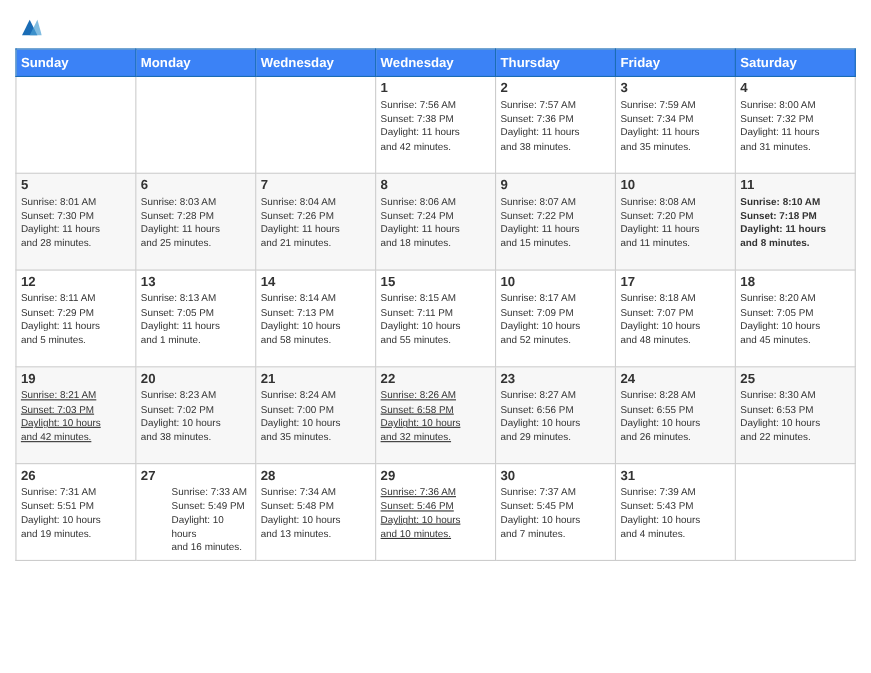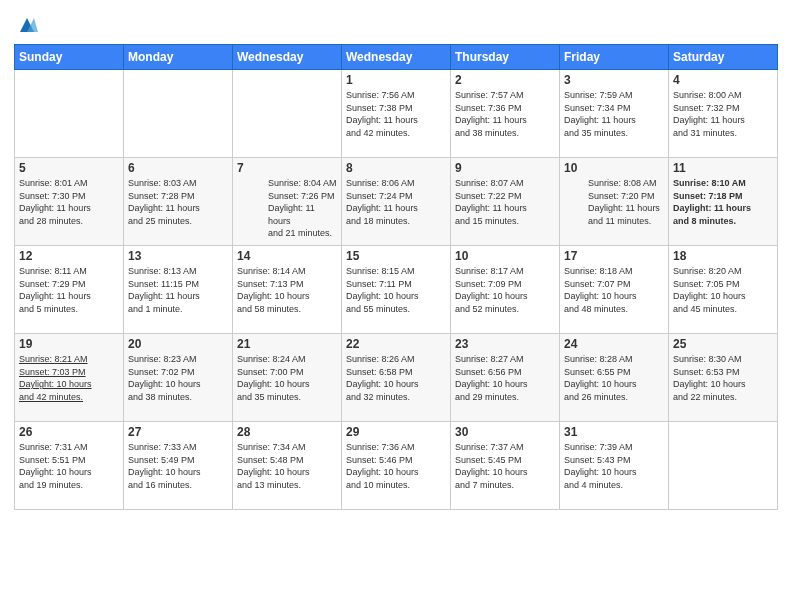--- a/index.html
+++ b/index.html
@@ -176,42 +176,42 @@
           </td>
           <td>
             <span class="day-number">6</span>
             <div class="day-info" style="white-space: pre-line;">Sunrise: 8:03 AM
 Sunset: 7:28 PM
 Daylight: 11 hours
 and 25 minutes.</div>
           </td>
           <td>
             <span class="day-number">7</span>
-            <div class="day-info" style="white-space: pre-line; margin-left: 31px;">Sunrise: 8:04 AM
+            <div class="day-info" style="white-space: pre-line;">Sunrise: 8:04 AM
 Sunset: 7:26 PM
 Daylight: 11 hours
 and 21 minutes.</div>
           </td>
           <td>
             <span class="day-number">8</span>
             <div class="day-info" style="white-space: pre-line;">Sunrise: 8:06 AM
 Sunset: 7:24 PM
 Daylight: 11 hours
 and 18 minutes.</div>
           </td>
           <td>
             <span class="day-number">9</span>
             <div class="day-info" style="white-space: pre-line;">Sunrise: 8:07 AM
 Sunset: 7:22 PM
 Daylight: 11 hours
 and 15 minutes.</div>
           </td>
           <td>
             <span class="day-number">10</span>
-            <div class="day-info" style="white-space: pre-line; margin-left: 24px;">Sunrise: 8:08 AM
+            <div class="day-info" style="white-space: pre-line;">Sunrise: 8:08 AM
 Sunset: 7:20 PM
 Daylight: 11 hours
 and 11 minutes.</div>
           </td>
           <td>
             <span class="day-number">11</span>
             <div class="day-info" style="white-space: pre-line; font-weight: bold;">Sunrise: 8:10 AM
 Sunset: 7:18 PM
 Daylight: 11 hours
 and 8 minutes.</div>
@@ -221,21 +221,21 @@
           <td>
             <span class="day-number">12</span>
             <div class="day-info" style="white-space: pre-line;">Sunrise: 8:11 AM
 Sunset: 7:29 PM
 Daylight: 11 hours
 and 5 minutes.</div>
           </td>
           <td>
             <span class="day-number">13</span>
             <div class="day-info" style="white-space: pre-line;">Sunrise: 8:13 AM
-Sunset: 11:15 PM
+Sunset: 7:05 PM
 Daylight: 11 hours
 and 1 minute.</div>
           </td>
           <td>
             <span class="day-number">14</span>
             <div class="day-info" style="white-space: pre-line;">Sunrise: 8:14 AM
 Sunset: 7:13 PM
 Daylight: 10 hours
 and 58 minutes.</div>
           </td>
@@ -285,21 +285,21 @@
           </td>
           <td>
             <span class="day-number">21</span>
             <div class="day-info" style="white-space: pre-line;">Sunrise: 8:24 AM
 Sunset: 7:00 PM
 Daylight: 10 hours
 and 35 minutes.</div>
           </td>
           <td>
             <span class="day-number">22</span>
-            <div class="day-info" style="white-space: pre-line;">Sunrise: 8:26 AM
+            <div class="day-info" style="white-space: pre-line; text-decoration: underline;">Sunrise: 8:26 AM
 Sunset: 6:58 PM
 Daylight: 10 hours
 and 32 minutes.</div>
           </td>
           <td>
             <span class="day-number">23</span>
             <div class="day-info" style="white-space: pre-line;">Sunrise: 8:27 AM
 Sunset: 6:56 PM
 Daylight: 10 hours
 and 29 minutes.</div>
@@ -322,35 +322,35 @@
         <tr>
           <td>
             <span class="day-number">26</span>
             <div class="day-info" style="white-space: pre-line;">Sunrise: 7:31 AM
 Sunset: 5:51 PM
 Daylight: 10 hours
 and 19 minutes.</div>
           </td>
           <td>
             <span class="day-number">27</span>
-            <div class="day-info" style="white-space: pre-line;">Sunrise: 7:33 AM
+            <div class="day-info" style="white-space: pre-line; margin-left: 28px;">Sunrise: 7:33 AM
 Sunset: 5:49 PM
 Daylight: 10 hours
 and 16 minutes.</div>
           </td>
           <td>
             <span class="day-number">28</span>
             <div class="day-info" style="white-space: pre-line;">Sunrise: 7:34 AM
 Sunset: 5:48 PM
 Daylight: 10 hours
 and 13 minutes.</div>
           </td>
           <td>
             <span class="day-number">29</span>
-            <div class="day-info" style="white-space: pre-line;">Sunrise: 7:36 AM
+            <div class="day-info" style="white-space: pre-line; text-decoration: underline;">Sunrise: 7:36 AM
 Sunset: 5:46 PM
 Daylight: 10 hours
 and 10 minutes.</div>
           </td>
           <td>
             <span class="day-number">30</span>
             <div class="day-info" style="white-space: pre-line;">Sunrise: 7:37 AM
 Sunset: 5:45 PM
 Daylight: 10 hours
 and 7 minutes.</div>

